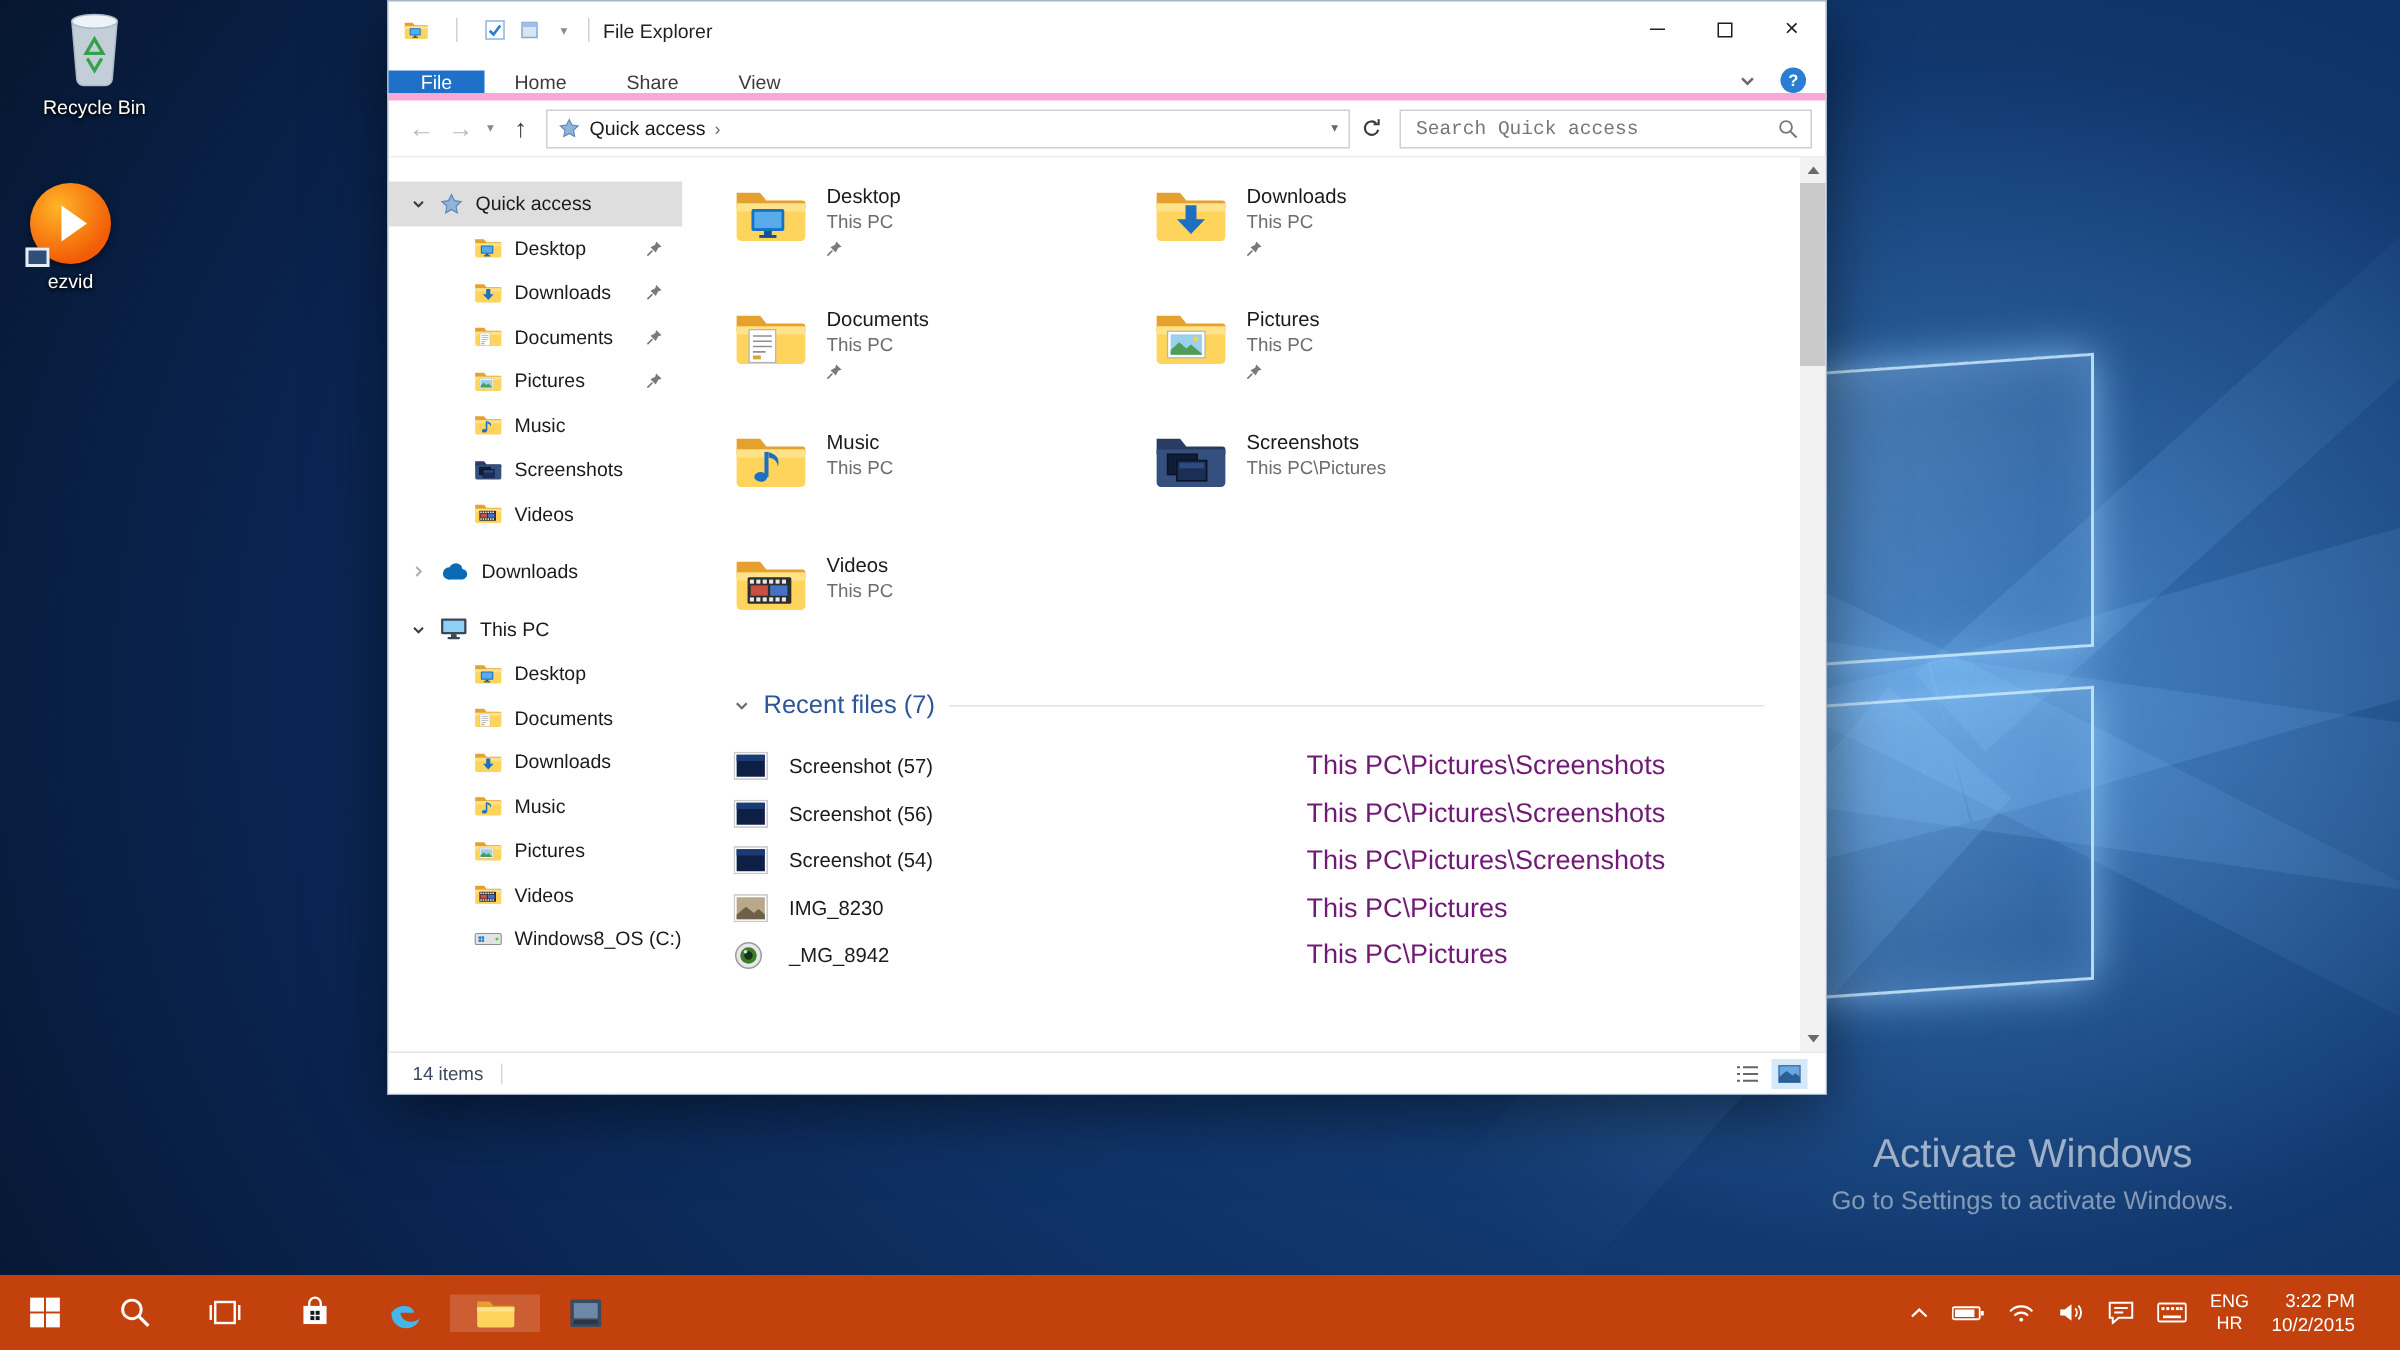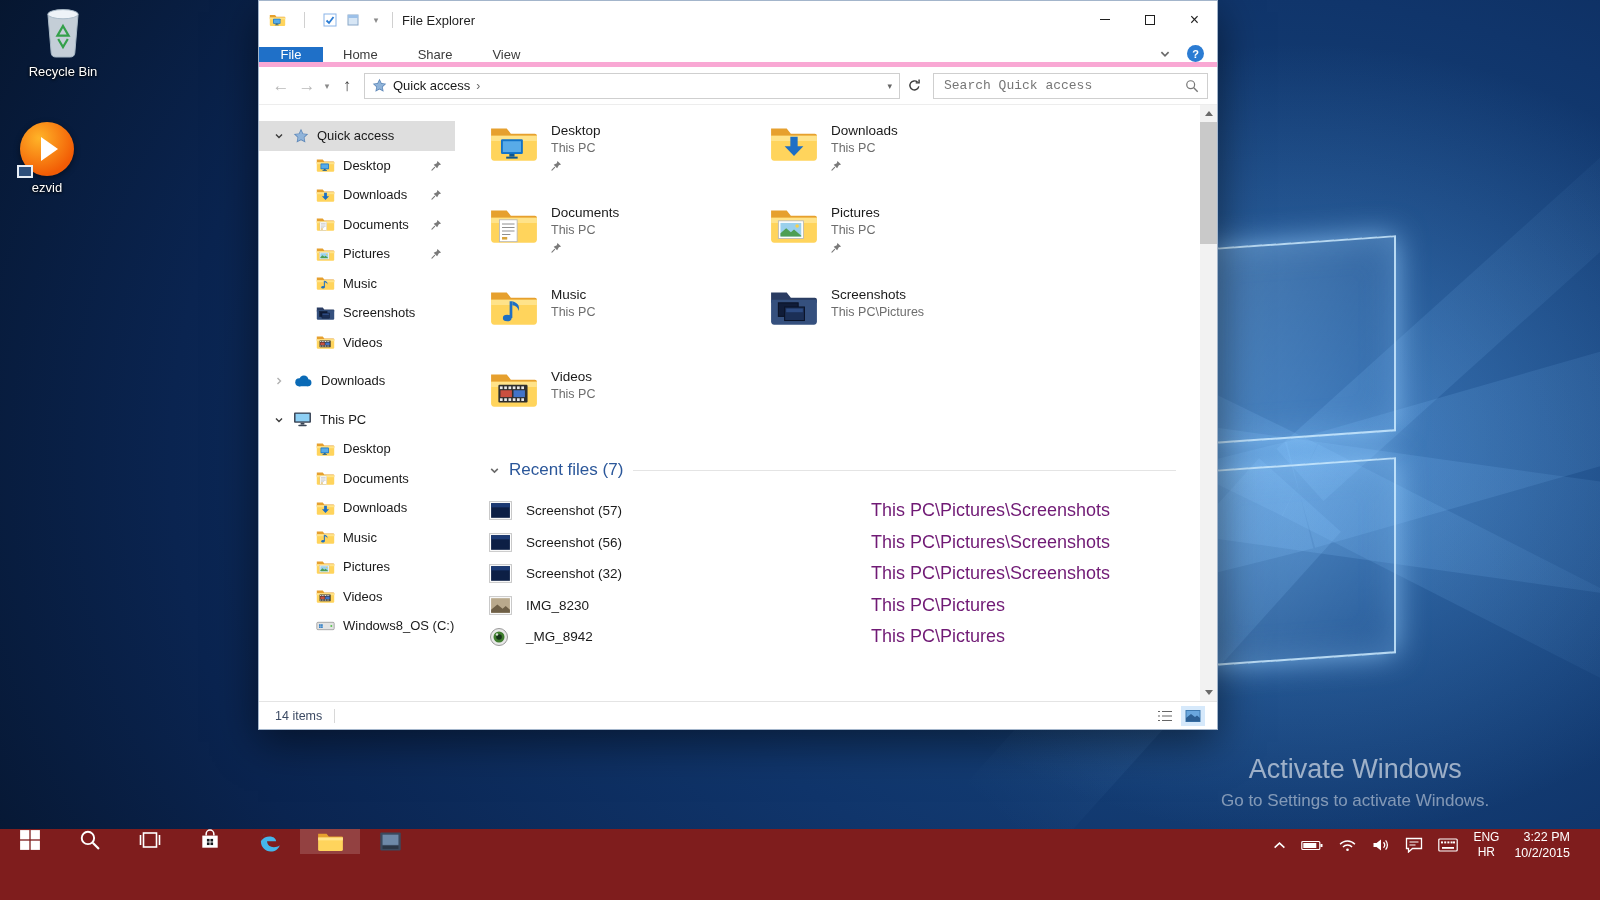--- a/index.html
+++ b/index.html
@@ -129,21 +129,21 @@
 
   .statusbar{position:absolute;left:0;right:0;bottom:0;height:28px;border-top:1px solid #e4e4e4;display:flex;
     align-items:center;padding:0 12px 0 16px;font-size:12.5px;color:#3c4a63;background:#fff;}
   .sb-sep{width:1px;height:14px;background:#d8d8d8;margin-left:12px;}
   .sb-right{margin-left:auto;display:flex;gap:4px;}
   .sb-view{width:24px;height:20px;display:flex;align-items:center;justify-content:center;color:#666;}
   .sb-view.sel{background:#d6e9fb;}
   .sb-view svg{width:16px;height:14px}
 
   
-  .taskbar{position:absolute;left:0;bottom:0;width:1600px;height:71px;background:#7f1d1d;display:flex;align-items:flex-start;color:#fff;}
+  .taskbar{position:absolute;left:0;bottom:0;width:1600px;height:50px;background:#c2410c;display:flex;align-items:center;color:#fff;}
   .tb-btn{width:60px;display:flex;align-items:center;justify-content:center;}
   .tb-btn.active{background:rgba(255,255,255,0.16);}
   .tb-btn svg{width:22px;height:22px}
   .tb-btn .big{width:27px;height:25px}
   .tray{margin-left:auto;display:flex;align-items:center;gap:15px;padding-right:8px;}
   .tray svg{color:#fff}
   .tr-chev{width:13px;height:9px}
   .tr-batt{width:22px;height:13px}
   .tr-wifi{width:19px;height:14px}
   .tr-vol{width:18px;height:14px}
@@ -719,21 +719,21 @@
               </span>
             <span class="rf-name">Screenshot (56)</span>
             <span class="rf-path">This PC\Pictures\Screenshots</span>
           </div>
           <div class="recent-row">
             <span class="rf-icbox">
                 <svg class="rf-shot">
                   <use href="#i-shot"></use>
                 </svg>
               </span>
-            <span class="rf-name">Screenshot (32)</span>
+            <span class="rf-name">Screenshot (54)</span>
             <span class="rf-path">This PC\Pictures\Screenshots</span>
           </div>
           <div class="recent-row">
             <span class="rf-icbox">
                 <svg class="rf-shot">
                   <use href="#i-photo"></use>
                 </svg>
               </span>
             <span class="rf-name">IMG_8230</span>
             <span class="rf-path">This PC\Pictures</span>

